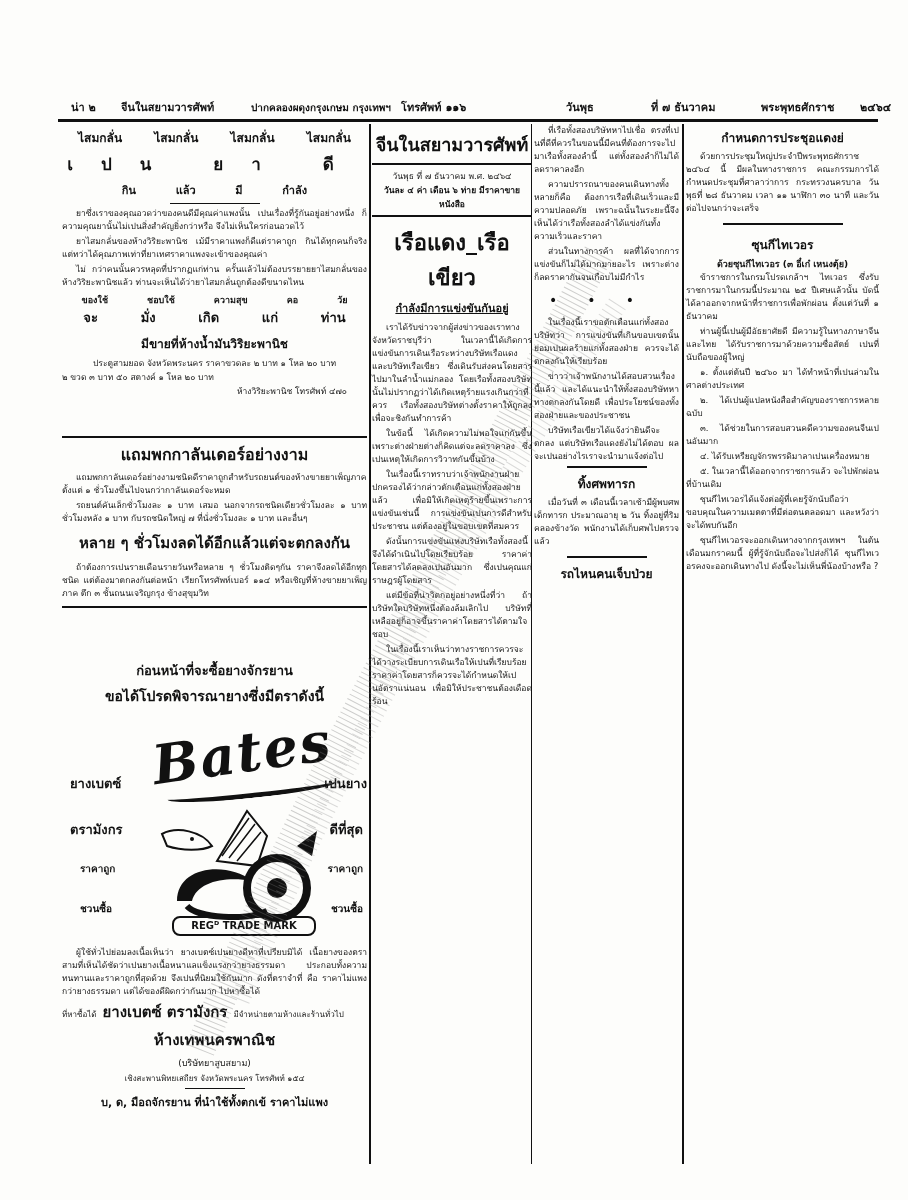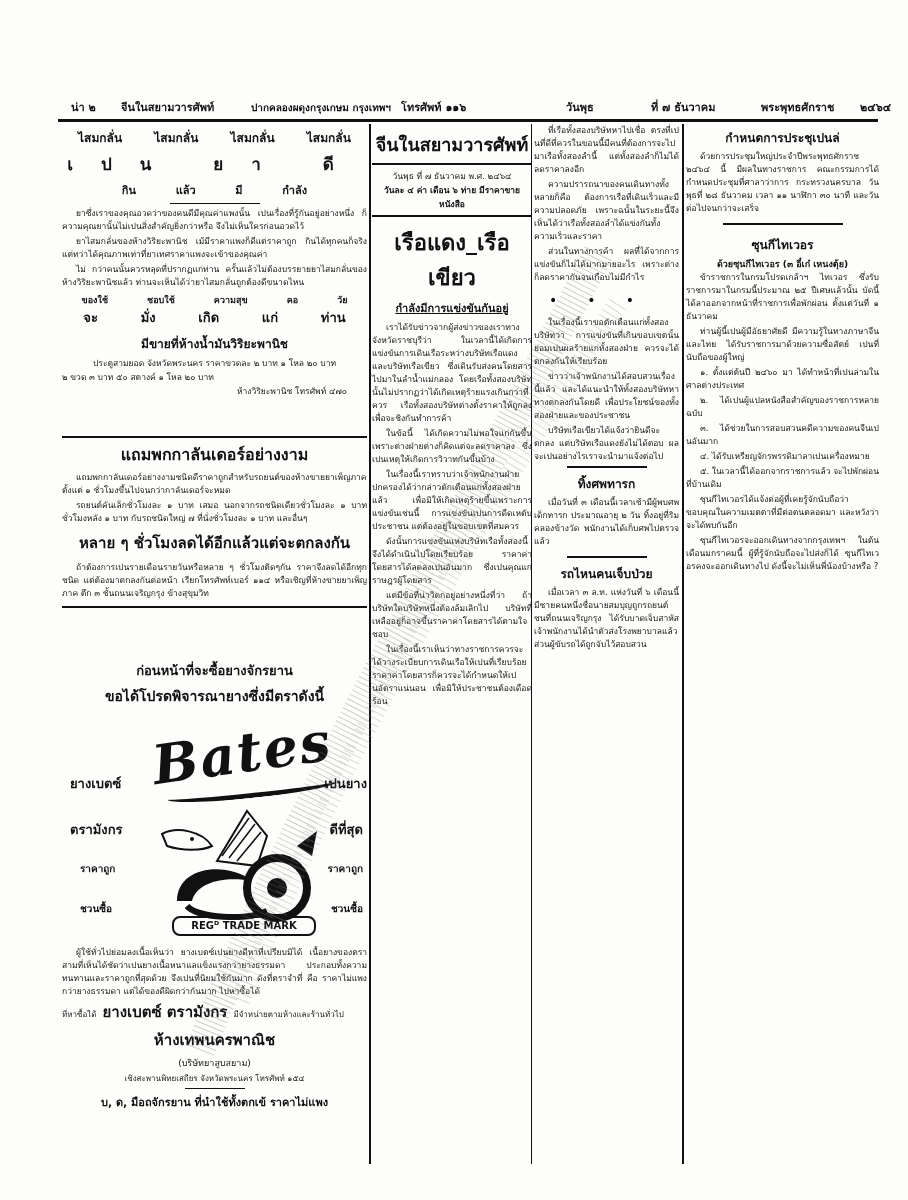--- a/index.html
+++ b/index.html
@@ -166,21 +166,21 @@
     <div class="paper-title">จีนในสยามวารศัพท์</div>
     <div class="masthead-box">
       <div class="center" style="font-size:8.5px;font-weight:normal">วันพุธ ที่ ๗ ธันวาคม พ.ศ. ๒๔๖๔</div>
       <div class="center" style="font-size:8.5px;font-weight:bold">วันละ ๔ ค่า เดือน ๖ ท่าย มีราคาขายหนังสือ</div>
     </div>
     <div class="head-lg">เรือแดง_เรือเขียว</div>
     <div class="head-md" style="font-size:11px;text-decoration:underline">กำลังมีการแข่งขันกันอยู่</div>
     <div class="txt">
       <p>เราได้รับข่าวจากผู้ส่งข่าวของเราทางจังหวัดราชบุรีว่า ในเวลานี้ได้เกิดการแข่งขันการเดินเรือระหว่างบริษัทเรือแดงและบริษัทเรือเขียว ซึ่งเดินรับส่งคนโดยสารไปมาในลำน้ำแม่กลอง โดยเรือทั้งสองบริษัทนั้นไม่ปรากฏว่าได้เกิดเหตุร้ายแรงเกินกว่าที่ควร เรือทั้งสองบริษัทต่างตั้งราคาให้ถูกลงเพื่อจะชิงกันทำการค้า</p>
       <p>ในข้อนี้ ได้เกิดความไม่พอใจแก่กันขึ้นเพราะต่างฝ่ายต่างก็คิดแต่จะลดราคาลง ซึ่งเปนเหตุให้เกิดการวิวาทกันขึ้นบ้าง</p>
-      <p>ในเรื่องนี้เราทราบว่าเจ้าพนักงานฝ่ายปกครองได้ว่ากล่าวตักเตือนแก่ทั้งสองฝ่ายแล้ว เพื่อมิให้เกิดเหตุร้ายขึ้นเพราะการแข่งขันเช่นนี้ การแข่งขันเปนการดีดเหตับประชาชน แต่ต้องอยู่ในขอบเขตที่สมควร</p>
+      <p>ในเรื่องนี้เราทราบว่าเจ้าพนักงานฝ่ายปกครองได้ว่ากล่าวตักเตือนแก่ทั้งสองฝ่ายแล้ว เพื่อมิให้เกิดเหตุร้ายขึ้นเพราะการแข่งขันเช่นนี้ การแข่งขันเปนการดีสำหรับประชาชน แต่ต้องอยู่ในขอบเขตที่สมควร</p>
       <p>ดังนั้นการแข่งขันแห่งบริษัทเรือทั้งสองนี้จึงได้ดำเนินไปโดยเรียบร้อย ราคาค่าโดยสารได้ลดลงเปนอันมาก ซึ่งเปนคุณแก่ราษฎรผู้โดยสาร</p>
       <p>แต่มีข้อที่น่าวิตกอยู่อย่างหนึ่งที่ว่า ถ้าบริษัทใดบริษัทหนึ่งต้องล้มเลิกไป บริษัทที่เหลืออยู่ก็อาจขึ้นราคาค่าโดยสารได้ตามใจชอบ</p>
       <p>ในเรื่องนี้เราเห็นว่าทางราชการควรจะได้วางระเบียบการเดินเรือให้เปนที่เรียบร้อย ราคาค่าโดยสารก็ควรจะได้กำหนดให้เปนอัตราแน่นอน เพื่อมิให้ประชาชนต้องเดือดร้อน</p>
     </div>
   </div>
 
   <div class="col c3">
     <div class="txt">
       <p>ที่เรือทั้งสองบริษัทหาไปเชื่อ ตรงที่เปนที่ดีที่ควรในขอนนี้มีคนที่ต้องการจะไปมาเรือทั้งสองลำนี้ แต่ทั้งสองลำก็ไม่ได้ลดราคาลงอีก</p>
       <p>ความปรารถนาของคนเดินทางทั้งหลายก็คือ ต้องการเรือที่เดินเร็วและมีความปลอดภัย เพราะฉนั้นในระยะนี้จึงเห็นได้ว่าเรือทั้งสองลำได้แข่งกันทั้งความเร็วและราคา</p>
@@ -192,27 +192,24 @@
       <p>ข่าวว่าเจ้าพนักงานได้สอบสวนเรื่องนี้แล้ว และได้แนะนำให้ทั้งสองบริษัทหาทางตกลงกันโดยดี เพื่อประโยชน์ของทั้งสองฝ่ายและของประชาชน</p>
       <p>บริษัทเรือเขียวได้แจ้งว่ายินดีจะตกลง แต่บริษัทเรือแดงยังไม่ได้ตอบ ผลจะเปนอย่างไรเราจะนำมาแจ้งต่อไป</p>
     </div>
     <div class="thinrule" style="width:80px;height:2px"></div>
     <div class="head-sm">ทิ้งศพทารก</div>
     <div class="txt">
       <p>เมื่อวันที่ ๓ เดือนนี้เวลาเช้ามีผู้พบศพเด็กทารก ประมาณอายุ ๒ วัน ทิ้งอยู่ที่ริมคลองข้างวัด พนักงานได้เก็บศพไปตรวจแล้ว</p>
     </div>
     <div class="thinrule" style="width:80px;height:2px;margin-top:8px"></div>
     <div class="head-sm">รถไหนคนเจ็บป่วย</div>
-    <div class="txt">
-      <p>เมื่อเวลา ๓ ล.ท. แห่งวันที่ ๖ เดือนนี้ มีชายคนหนึ่งชื่อนายสมบุญถูกรถยนต์ชนที่ถนนเจริญกรุง ได้รับบาดเจ็บสาหัส เจ้าพนักงานได้นำตัวส่งโรงพยาบาลแล้ว ส่วนผู้ขับรถได้ถูกจับไว้สอบสวน</p>
-    </div>
   </div>
 
   <div class="col c4">
-    <div class="head-sm" style="margin-top:4px">กำหนดการประชุเปนล่</div>
+    <div class="head-sm" style="margin-top:4px">กำหนดการประชุอแดงย่</div>
     <div class="txt">
       <p>ด้วยการประชุมใหญ่ประจำปีพระพุทธศักราช ๒๔๖๔ นี้ มีผลในทางราชการ คณะกรรมการได้กำหนดประชุมที่ศาลาว่าการ กระทรวงนครบาล วันพุธที่ ๒๘ ธันวาคม เวลา ๑๑ นาฬิกา ๓๐ นาที และวันต่อไปจนกว่าจะเสร็จ</p>
     </div>
     <div class="thinrule" style="width:120px;height:2px;margin-top:8px"></div>
     <div class="head-sm" style="margin-top:10px">ซุนกีไทเวอร</div>
     <div class="center" style="font-size:9px;font-weight:bold">ด้วยซุนกีไทเวอร (๓ อี๋เก๋ เหนงตุ้ย)</div>
     <div class="txt">
       <p>ข้าราชการในกรมโปรดเกล้าฯ ไทเวอร ซึ่งรับราชการมาในกรมนี้ประมาณ ๒๕ ปีเศษแล้วนั้น บัดนี้ได้ลาออกจากหน้าที่ราชการเพื่อพักผ่อน ตั้งแต่วันที่ ๑ ธันวาคม</p>
       <p>ท่านผู้นี้เปนผู้มีอัธยาศัยดี มีความรู้ในทางภาษาจีนและไทย ได้รับราชการมาด้วยความซื่อสัตย์ เปนที่นับถือของผู้ใหญ่</p>
       <p>๑. ตั้งแต่ต้นปี ๒๔๖๐ มา ได้ทำหน้าที่เปนล่ามในศาลต่างประเทศ</p>

